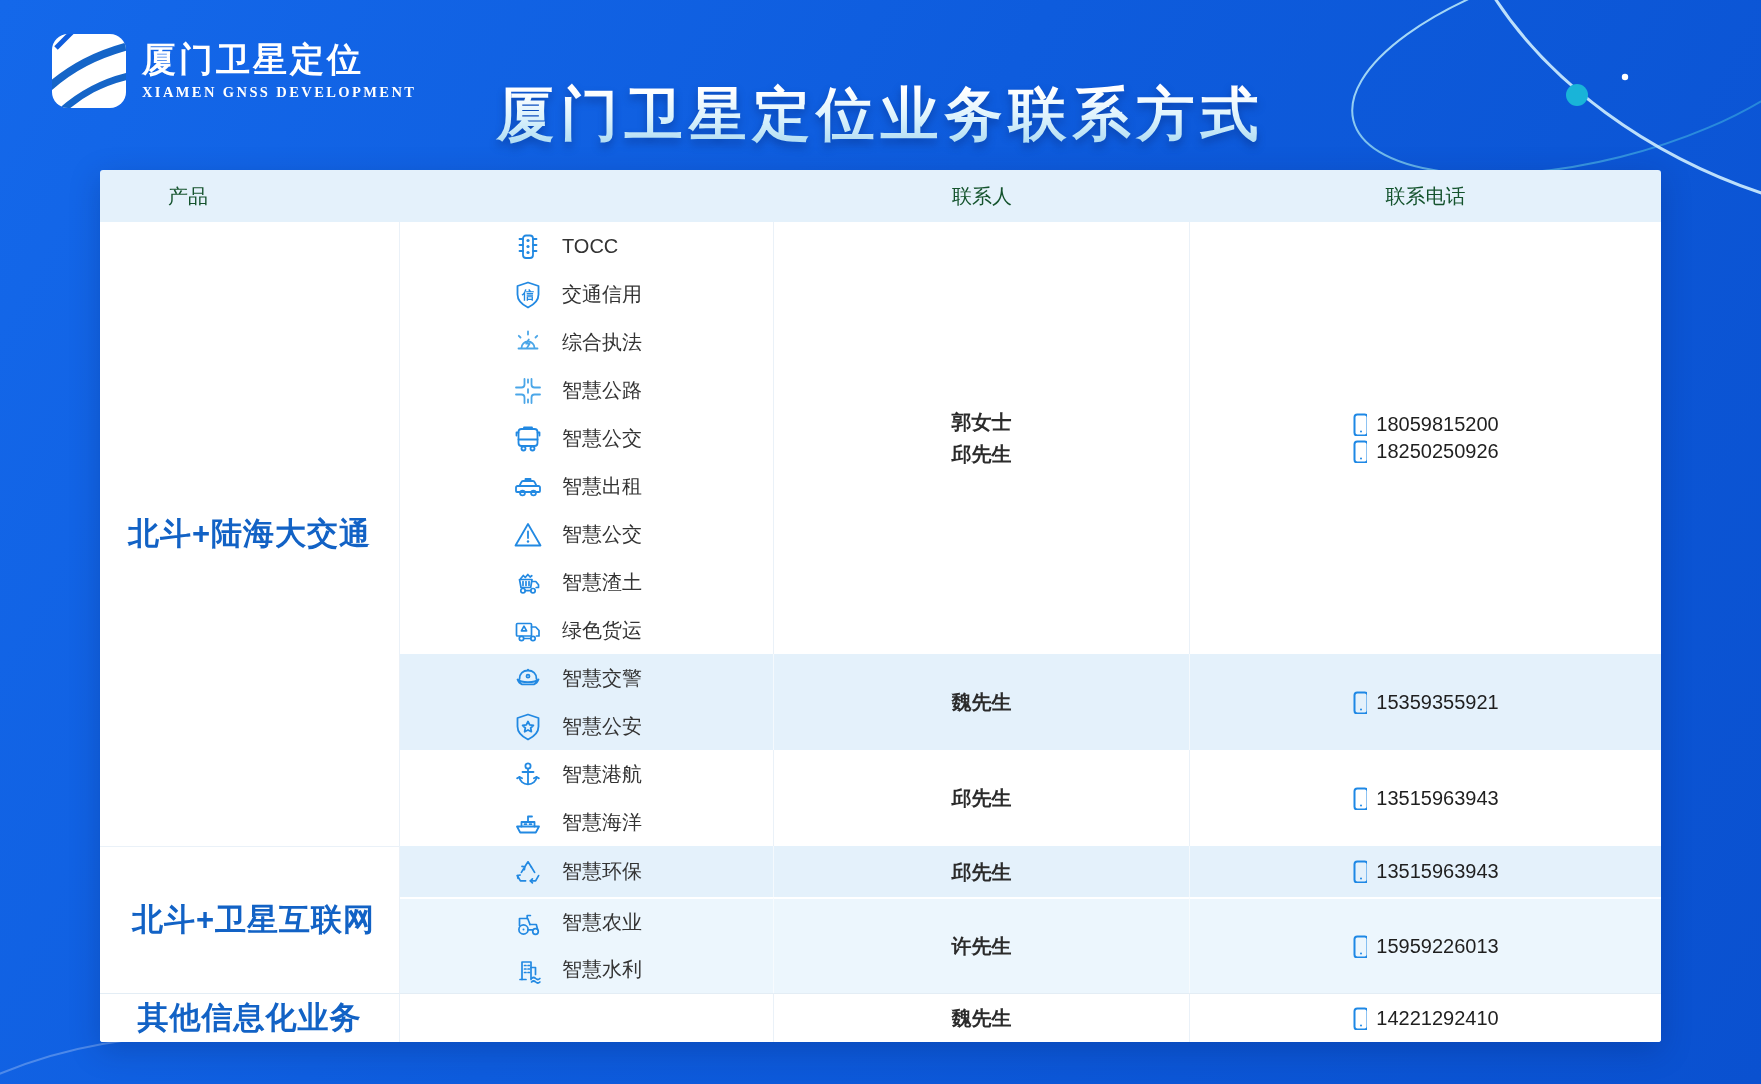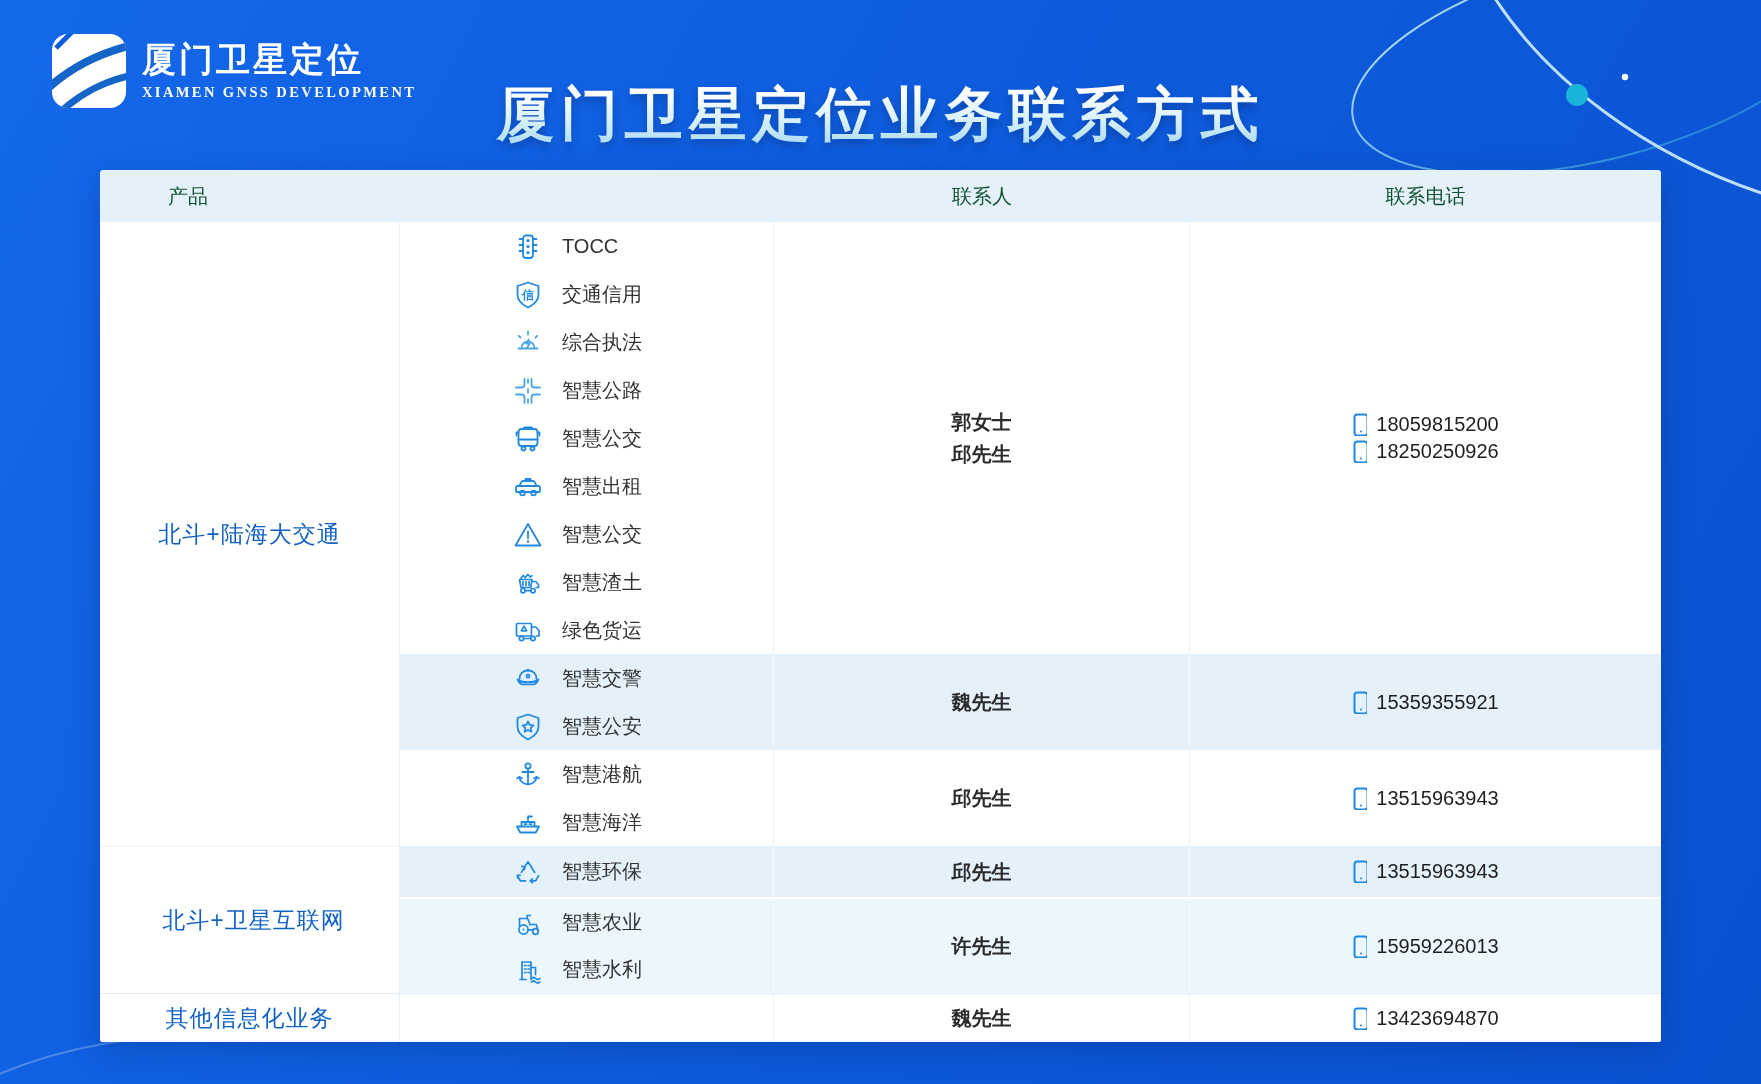--- a/index.html
+++ b/index.html
@@ -39,21 +39,21 @@
   .cell { display:flex; }
   .white { background:#fff; }
   .light { background:#e4f1fb; }
   .lighter { background:#ecf6fd; }
   .bv  { border-right:1px solid #eaf1f8; }
   .bvl { border-right:1px solid rgba(255,255,255,.6); }
   .btF { border-top:1px solid #e3edf5; }
   .btE { border-top:2px solid #ffffff; }
   .btG { border-top:1px solid #eaf1f8;padding-left:8px; }
   .group-cell { align-items:center; justify-content:center; }
-  .group-label { font-size:23px; font-weight:normal; color:#1262c5; letter-spacing:1px; }
+  .group-label { font-size:31px; font-weight:bold; color:#1262c5; letter-spacing:1px; }
   .prod-cell { flex-direction:column; justify-content:center; }
   .prod-item { height:48px; display:flex; align-items:center; padding-left:112px; gap:20px; }
   .prod-label { font-size:20px; color:#333; }
   .picon { width:30px; height:30px; flex:0 0 30px; color:#2289e2; }
   .c2 { color:#4aa6e8; }
   .contact-cell { align-items:center; justify-content:center;font-weight:bold; }
   .contact-lines { text-align:center; font-size:20px; color:#2b2b2b; line-height:1.6; }
   .phone-cell { align-items:center; justify-content:center; }
   .phone-lines { display:flex; flex-direction:column; gap:4px; }
   .phone-line { display:flex; align-items:center; gap:9px; font-size:20px; color:#1f1f1f; }
@@ -433,19 +433,19 @@
       <div class="contact-lines">
           <div>魏先生</div>
         </div>
     </div>
     <div class="cell white phone-cell btF" style="grid-column:4;grid-row:6">
       <div class="phone-lines">
         <div class="phone-line">
             <svg class="ph">
               <use href="#i-phone"></use>
             </svg>
-            <span>13423694870</span>
+            <span>14221292410</span>
           </div>
       </div>
     </div>
 
   </div>
 </div>
 
 </body></html>

